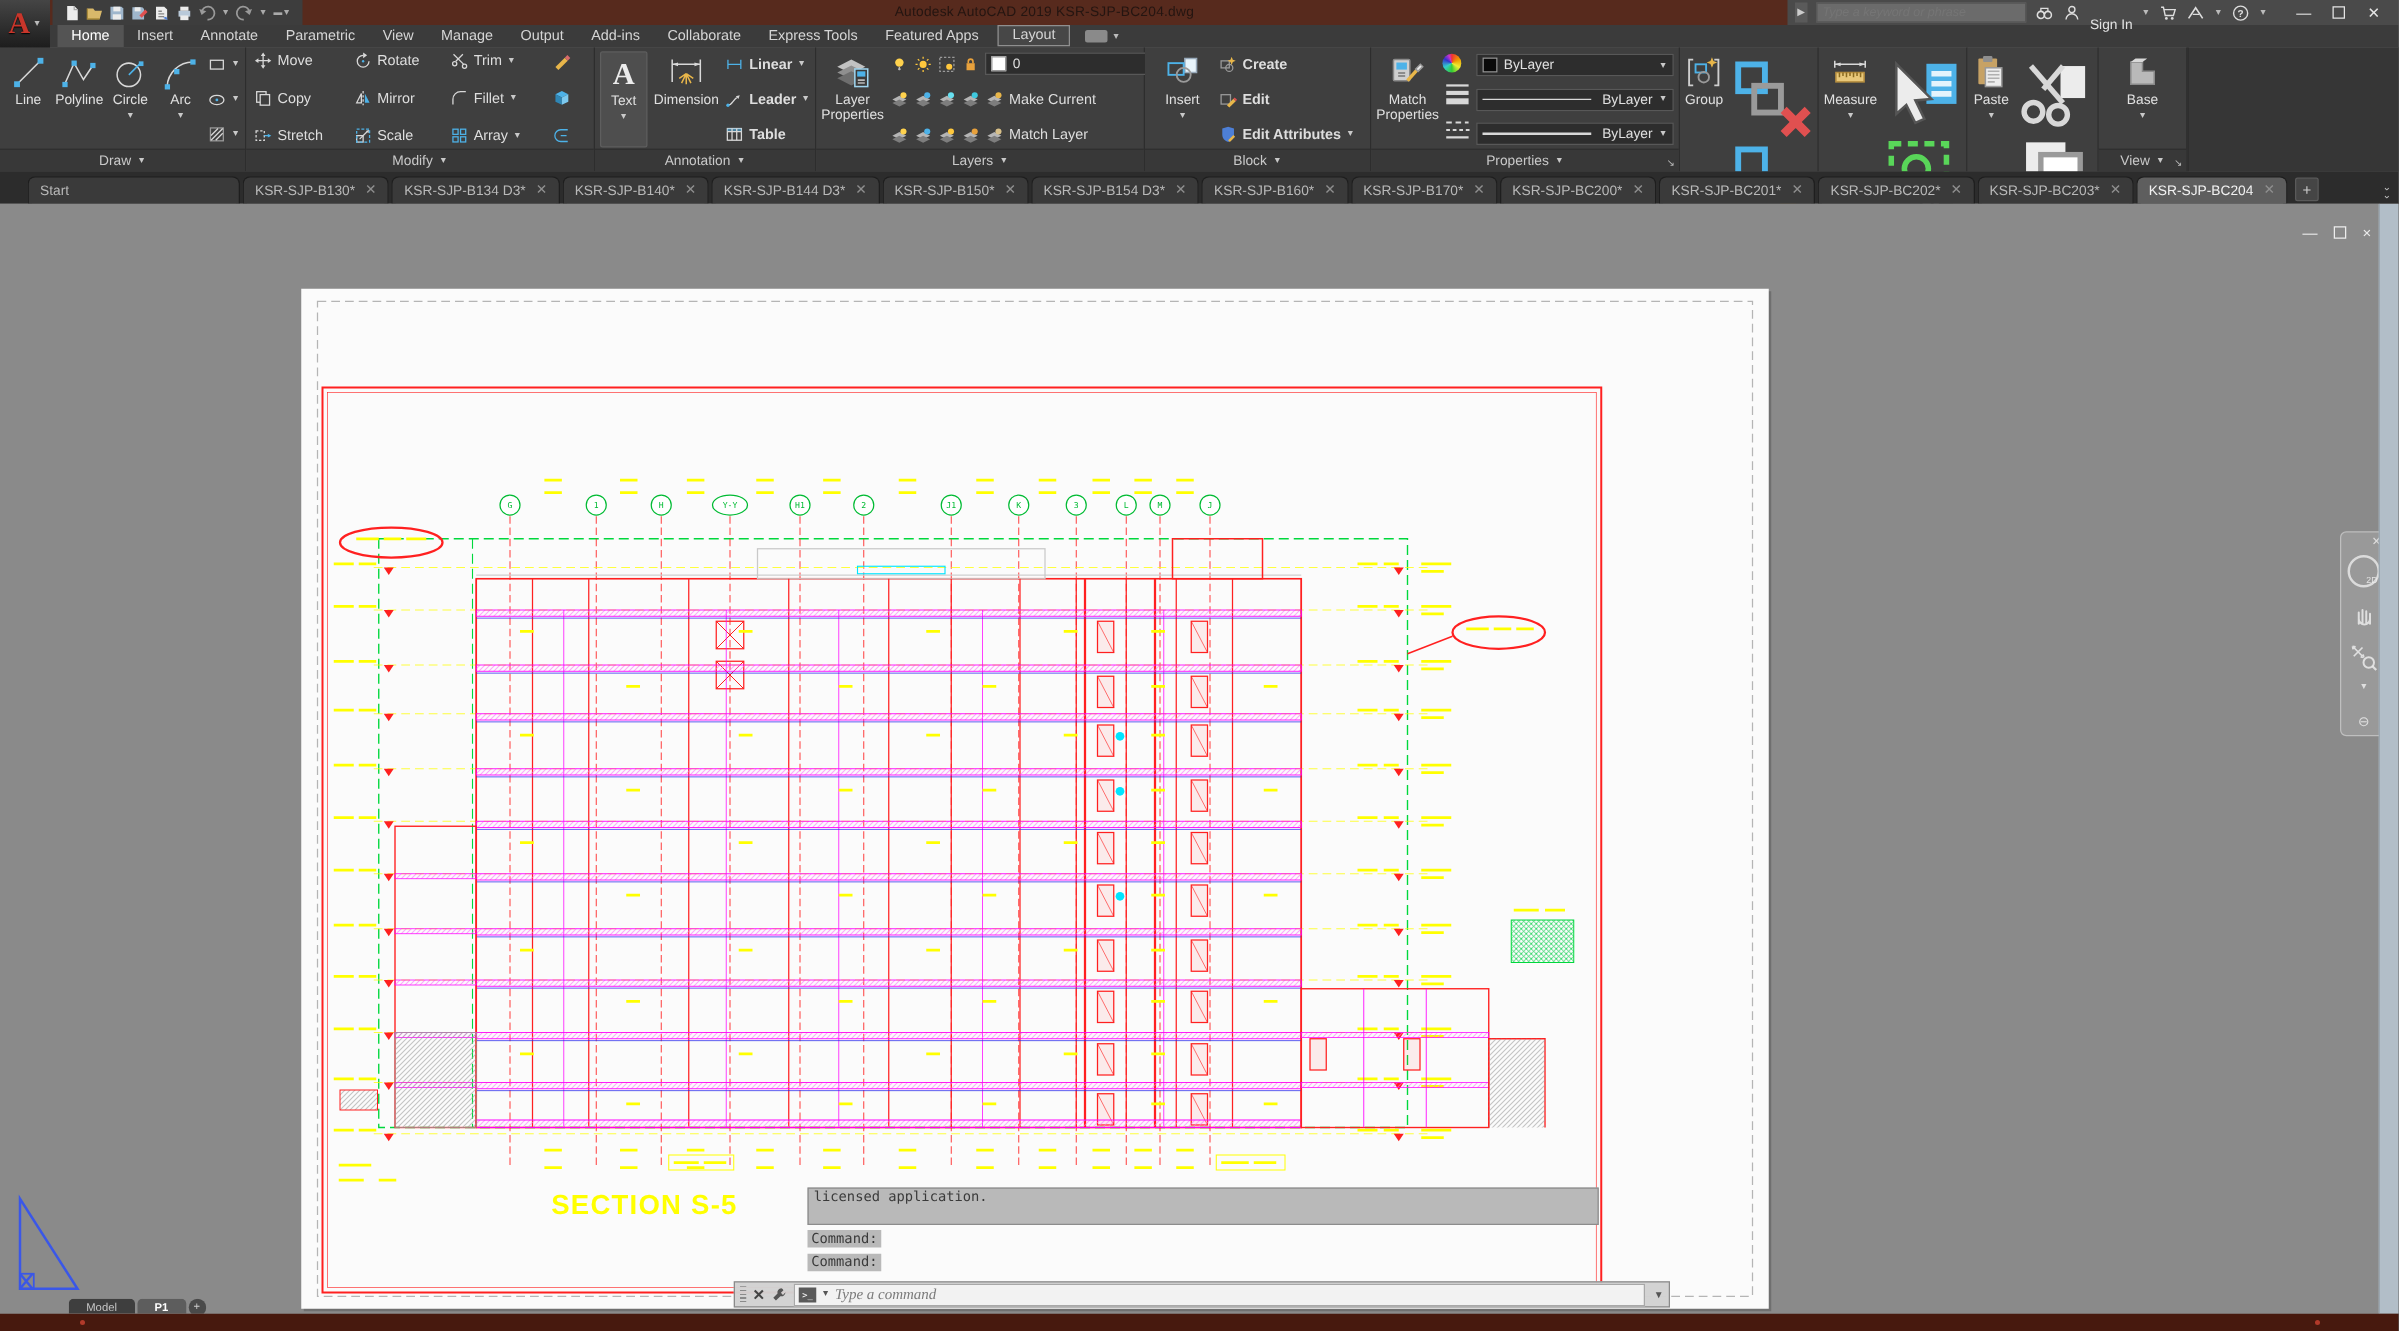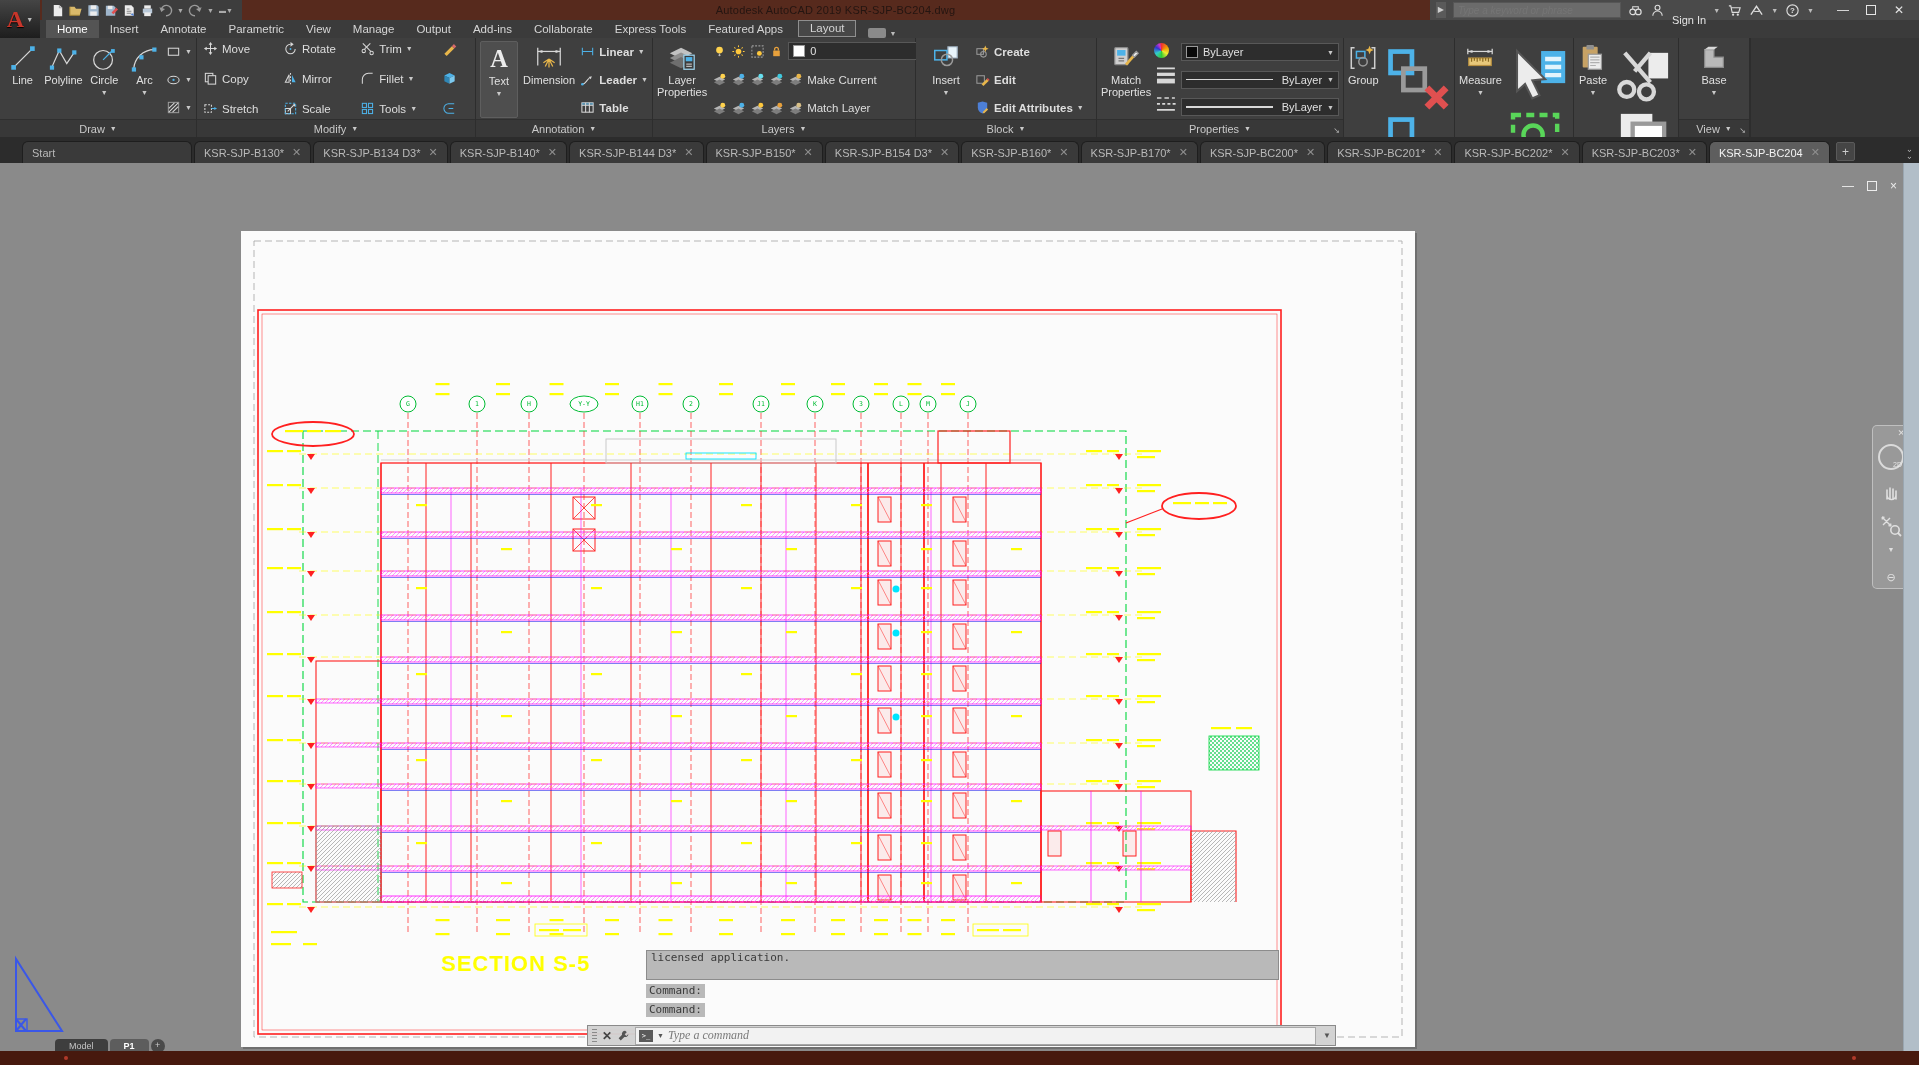--- a/index.html
+++ b/index.html
@@ -25,21 +25,21 @@
   .searchbox{width:158px;height:14px;background:#6b6b6b;border:1px solid #565656;color:#cfcfcf;
              font-style:italic;font-size:10px;padding:0 4px;font-family:"Liberation Sans",sans-serif;}
   .tb-ic{width:15px;height:15px;display:inline-block;}
   .signin{color:#e3e3e3;font-size:11px;margin-top:19px;}
   .infocenter .dd{color:#bbb;font-size:7px;}
   .winbtns{display:flex;align-items:center;gap:0;margin-left:8px;}
   .winbtn{width:28px;height:20px;display:flex;align-items:center;justify-content:center;color:#e5e5e5;font-size:12px;}
   .winbtn .box{width:8px;height:8px;border:1px solid #e5e5e5;display:inline-block;}
   
   .ribbontabs{position:absolute;top:20px;left:0;width:1919px;height:18px;background:#3b3b3b;
-              display:flex;align-items:flex-end;padding-left:46px;box-sizing:border-box;}
+              display:flex;align-items:center;padding-left:46px;box-sizing:border-box;}
   .rtab{padding:0 11px;font-size:11.5px;color:#d5d5d5;line-height:18px;height:18px;}
   .rtab.active{background:#545454;color:#ffffff;}
   .rtab.boxed{border:1px solid #8f8f8f;line-height:15px;height:15px;margin:0 4px 1px 4px;background:#474747;}
   .rtab-extra{display:flex;align-items:center;gap:3px;margin-left:8px;color:#bbb;}
   .rtab-extra .pic{width:18px;height:10px;background:#8a8a8a;border-radius:2px;}
   .rtab-extra .dd{font-size:7px;color:#bbb;}
   
   .ribbon{position:absolute;top:38px;left:0;width:1919px;height:99px;background:#3b3b3b;display:flex;}
   .panel{display:flex;flex-direction:column;border-right:1px solid #2d2d2d;background:#3f3f3f;}
   .pbody{flex:1;display:flex;align-items:stretch;padding:3px 4px 1px 4px;gap:3px;}
@@ -462,21 +462,21 @@
           </div>
         <div class="cell">
             <span class="ic">
               <svg viewBox="0 0 16 16" fill="none" stroke-width="1.1">
                 <rect x="2.5" y="2.5" width="4.4" height="4.4" stroke="#4db2e8"></rect>
                 <rect x="9" y="2.5" width="4.4" height="4.4" stroke="#4db2e8"></rect>
                 <rect x="2.5" y="9" width="4.4" height="4.4" stroke="#4db2e8"></rect>
                 <rect x="9" y="9" width="4.4" height="4.4" stroke="#4db2e8"></rect>
               </svg>
             </span>
-            <span>Tools</span>
+            <span>Array</span>
             <span class="dd">▼</span>
           </div>
         <div class="cell">
             <span class="ic">
               <svg viewBox="0 0 16 16" fill="none" stroke-width="1.1">
                 <path d="M13 3 H7 A 5 5 0 0 0 7 13 H13" stroke="#4db2e8"></path>
                 <line x1="7" y1="8" x2="12" y2="8" stroke="#4db2e8"></line>
               </svg>
             </span>
           </div>

